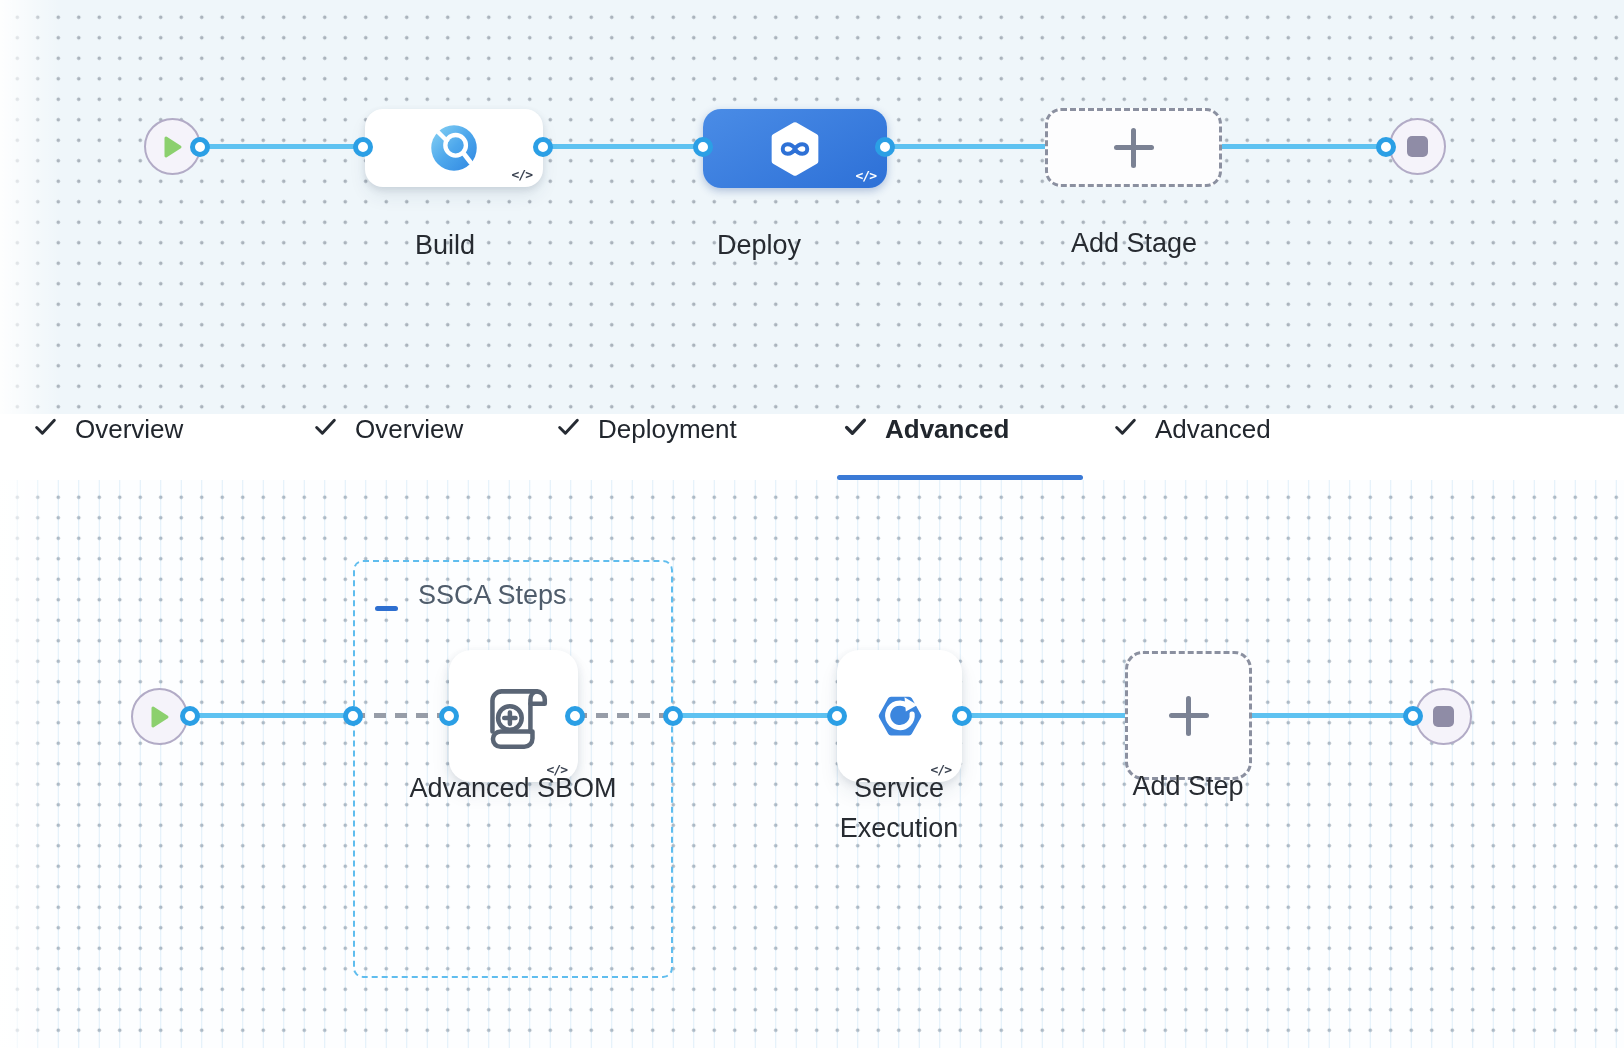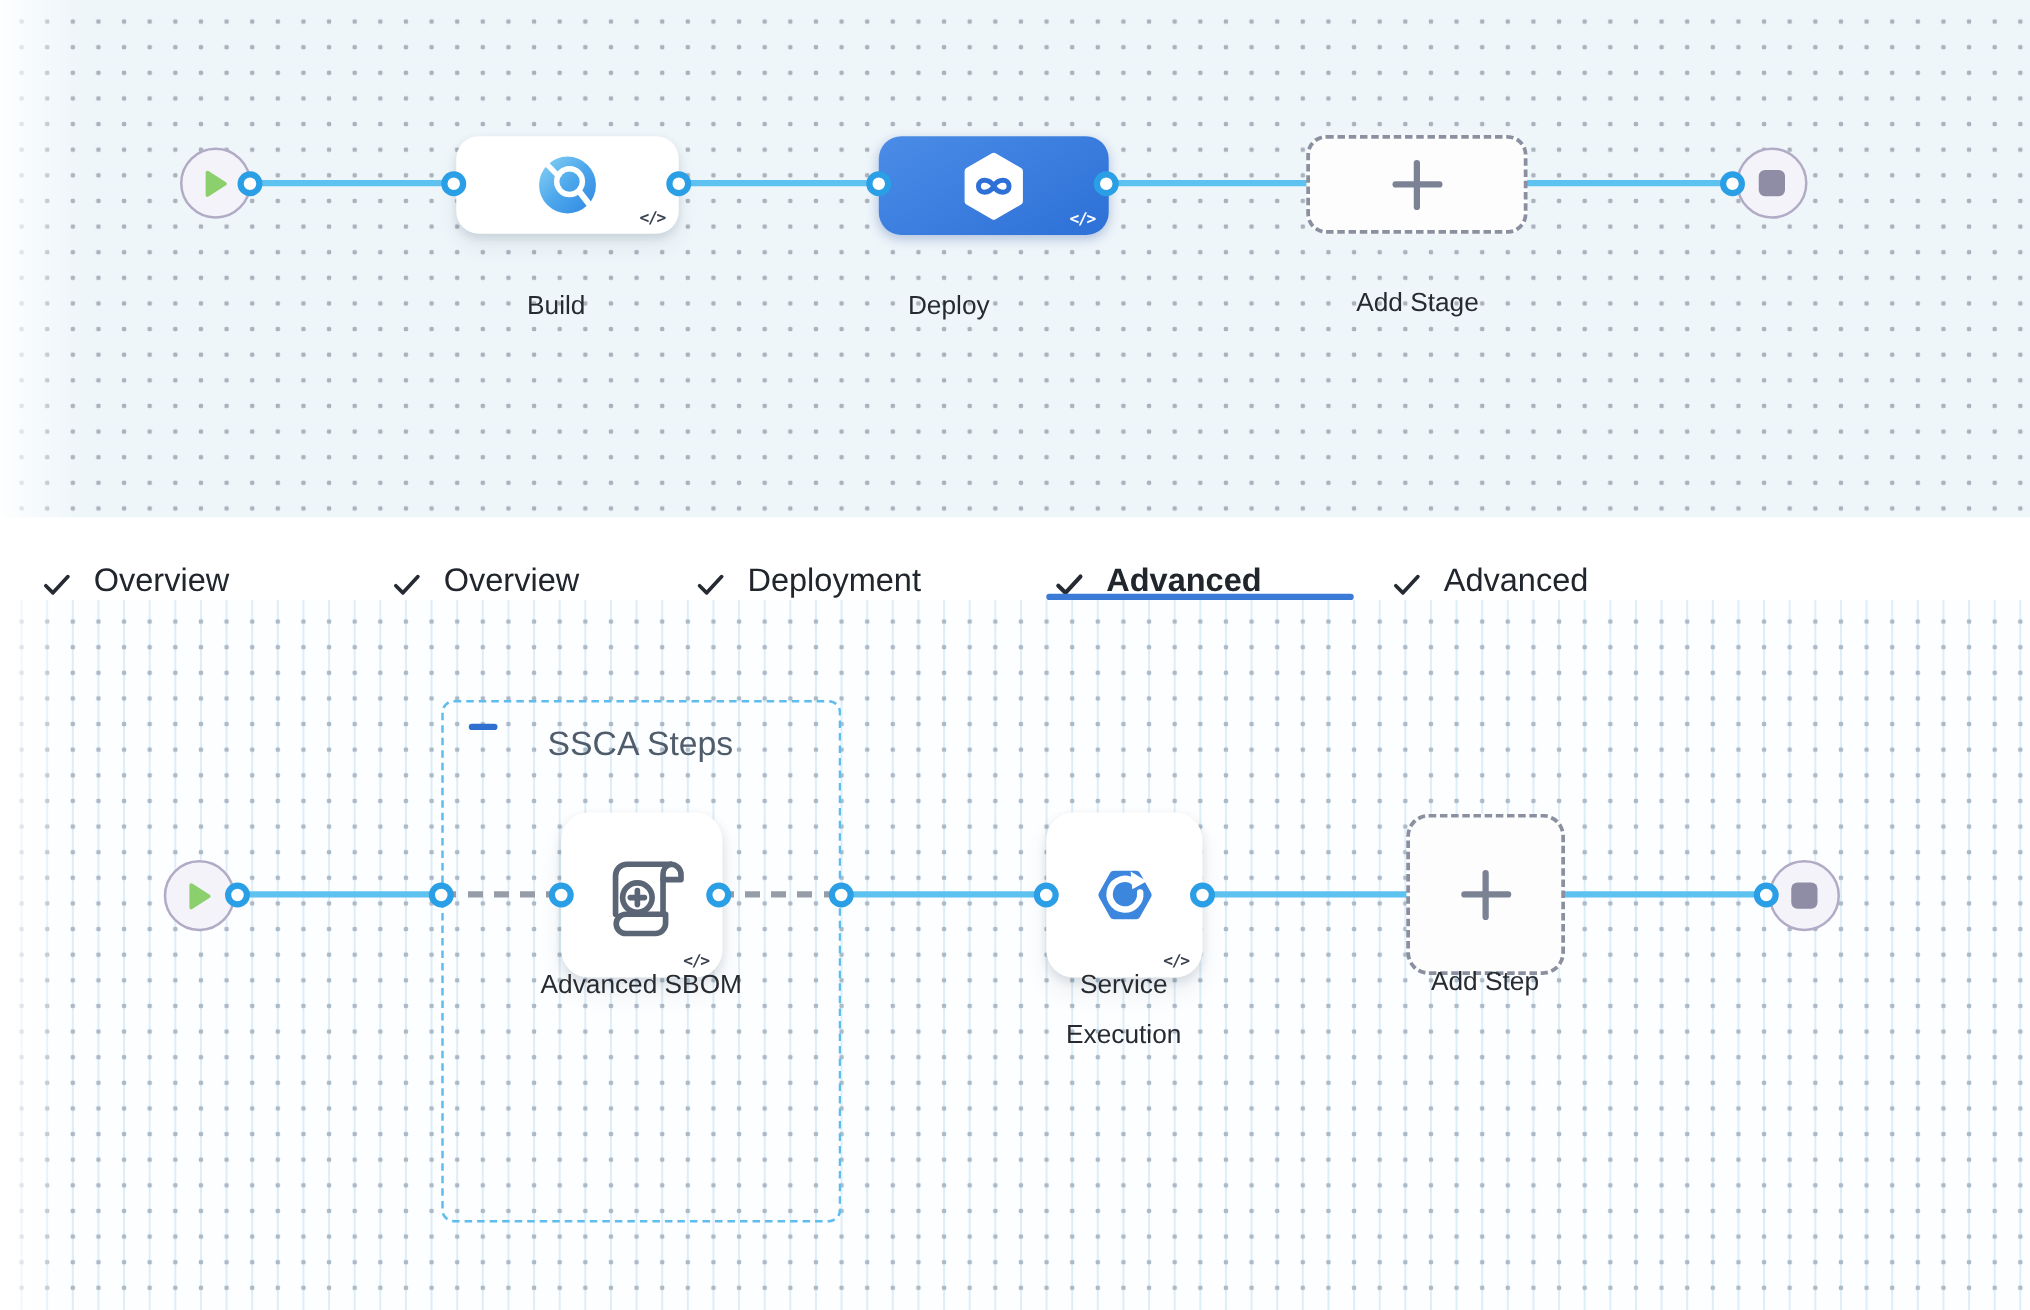--- a/index.html
+++ b/index.html
@@ -77,41 +77,41 @@
   }
   .code-badge.on-blue{color:#fff;}
 
   .plus-glyph{position:relative;width:40px;height:40px;}
   .plus-glyph::before,.plus-glyph::after{content:"";position:absolute;background:#7b8294;border-radius:2.5px;}
   .plus-glyph::before{left:0;right:0;top:50%;height:5px;margin-top:-2.5px;}
   .plus-glyph::after{top:0;bottom:0;left:50%;width:5px;margin-left:-2.5px;}
 
   .node-label{
     position:absolute;transform:translateX(-50%);white-space:nowrap;text-align:center;
-    font-size:21px;color:#272b31;z-index:2;line-height:40px;
+    font-size:27px;color:#272b31;z-index:2;line-height:40px;
   }
 
   
   .tabbar{position:absolute;left:0;top:414px;width:1624px;height:66px;background:#ffffff;z-index:5;}
   .tab{
-    position:absolute;top:0;height:66px;display:flex;align-items:flex-end;gap:17px;
+    position:absolute;top:0;height:66px;display:flex;align-items:flex-start;gap:17px;
     font-size:26px;color:#21262d;cursor:pointer;
   }
   .tab .check-wrap{display:flex;align-items:center;}
   .tab.active{font-weight:700;}
   .tab.active::after{
     content:"";position:absolute;left:-6px;width:246px;bottom:0;height:5px;
     border-radius:3px;background:#3b7ad6;
   }
 
   
   .step-group{
     position:absolute;box-sizing:border-box;border:2px dashed #5fbdee;border-radius:10px;z-index:1;
   }
-  .group-header{position:absolute;display:flex;align-items:flex-start;gap:40px;z-index:2;}
+  .group-header{position:absolute;display:flex;align-items:flex-end;gap:20px;z-index:2;}
   .minus-icon{width:23px;height:5px;border-radius:2.5px;background:#2e6fd0;}
   .group-title{font-size:27px;color:#4f5c6b;line-height:32px;}
 
   svg{display:block;}
 </style>
 </head>
 <body>
 
 <div class="stage-canvas">
 

